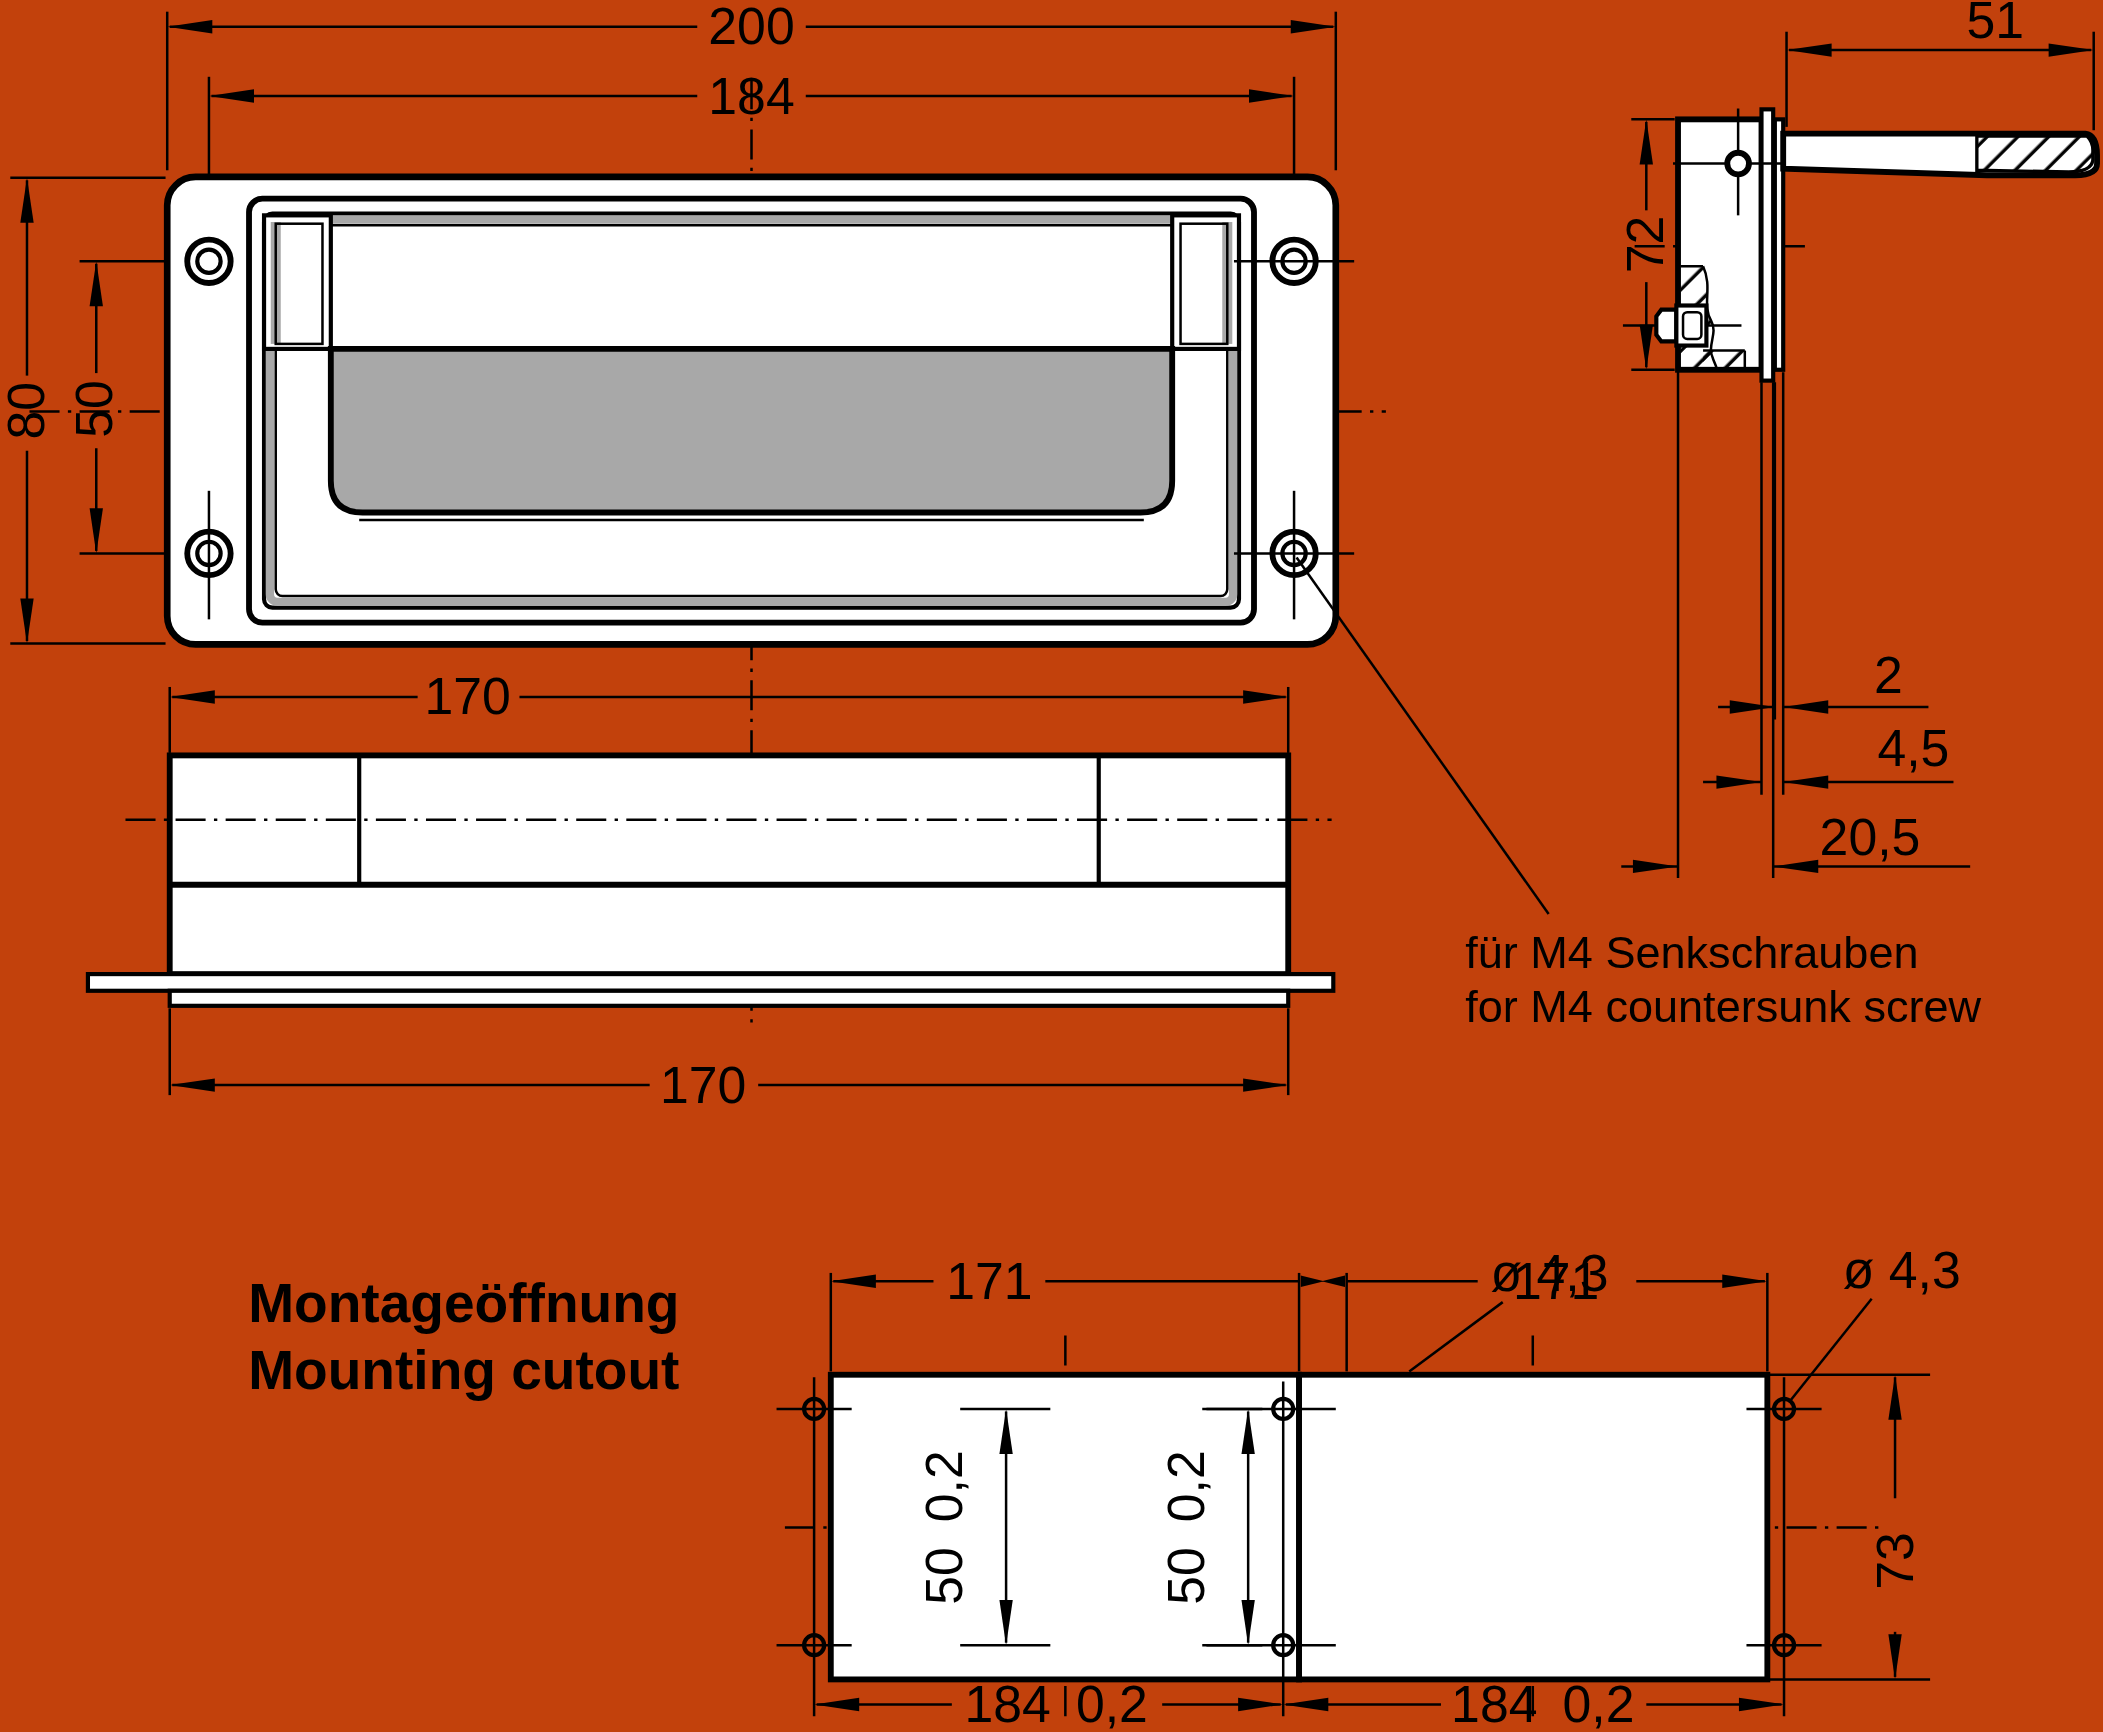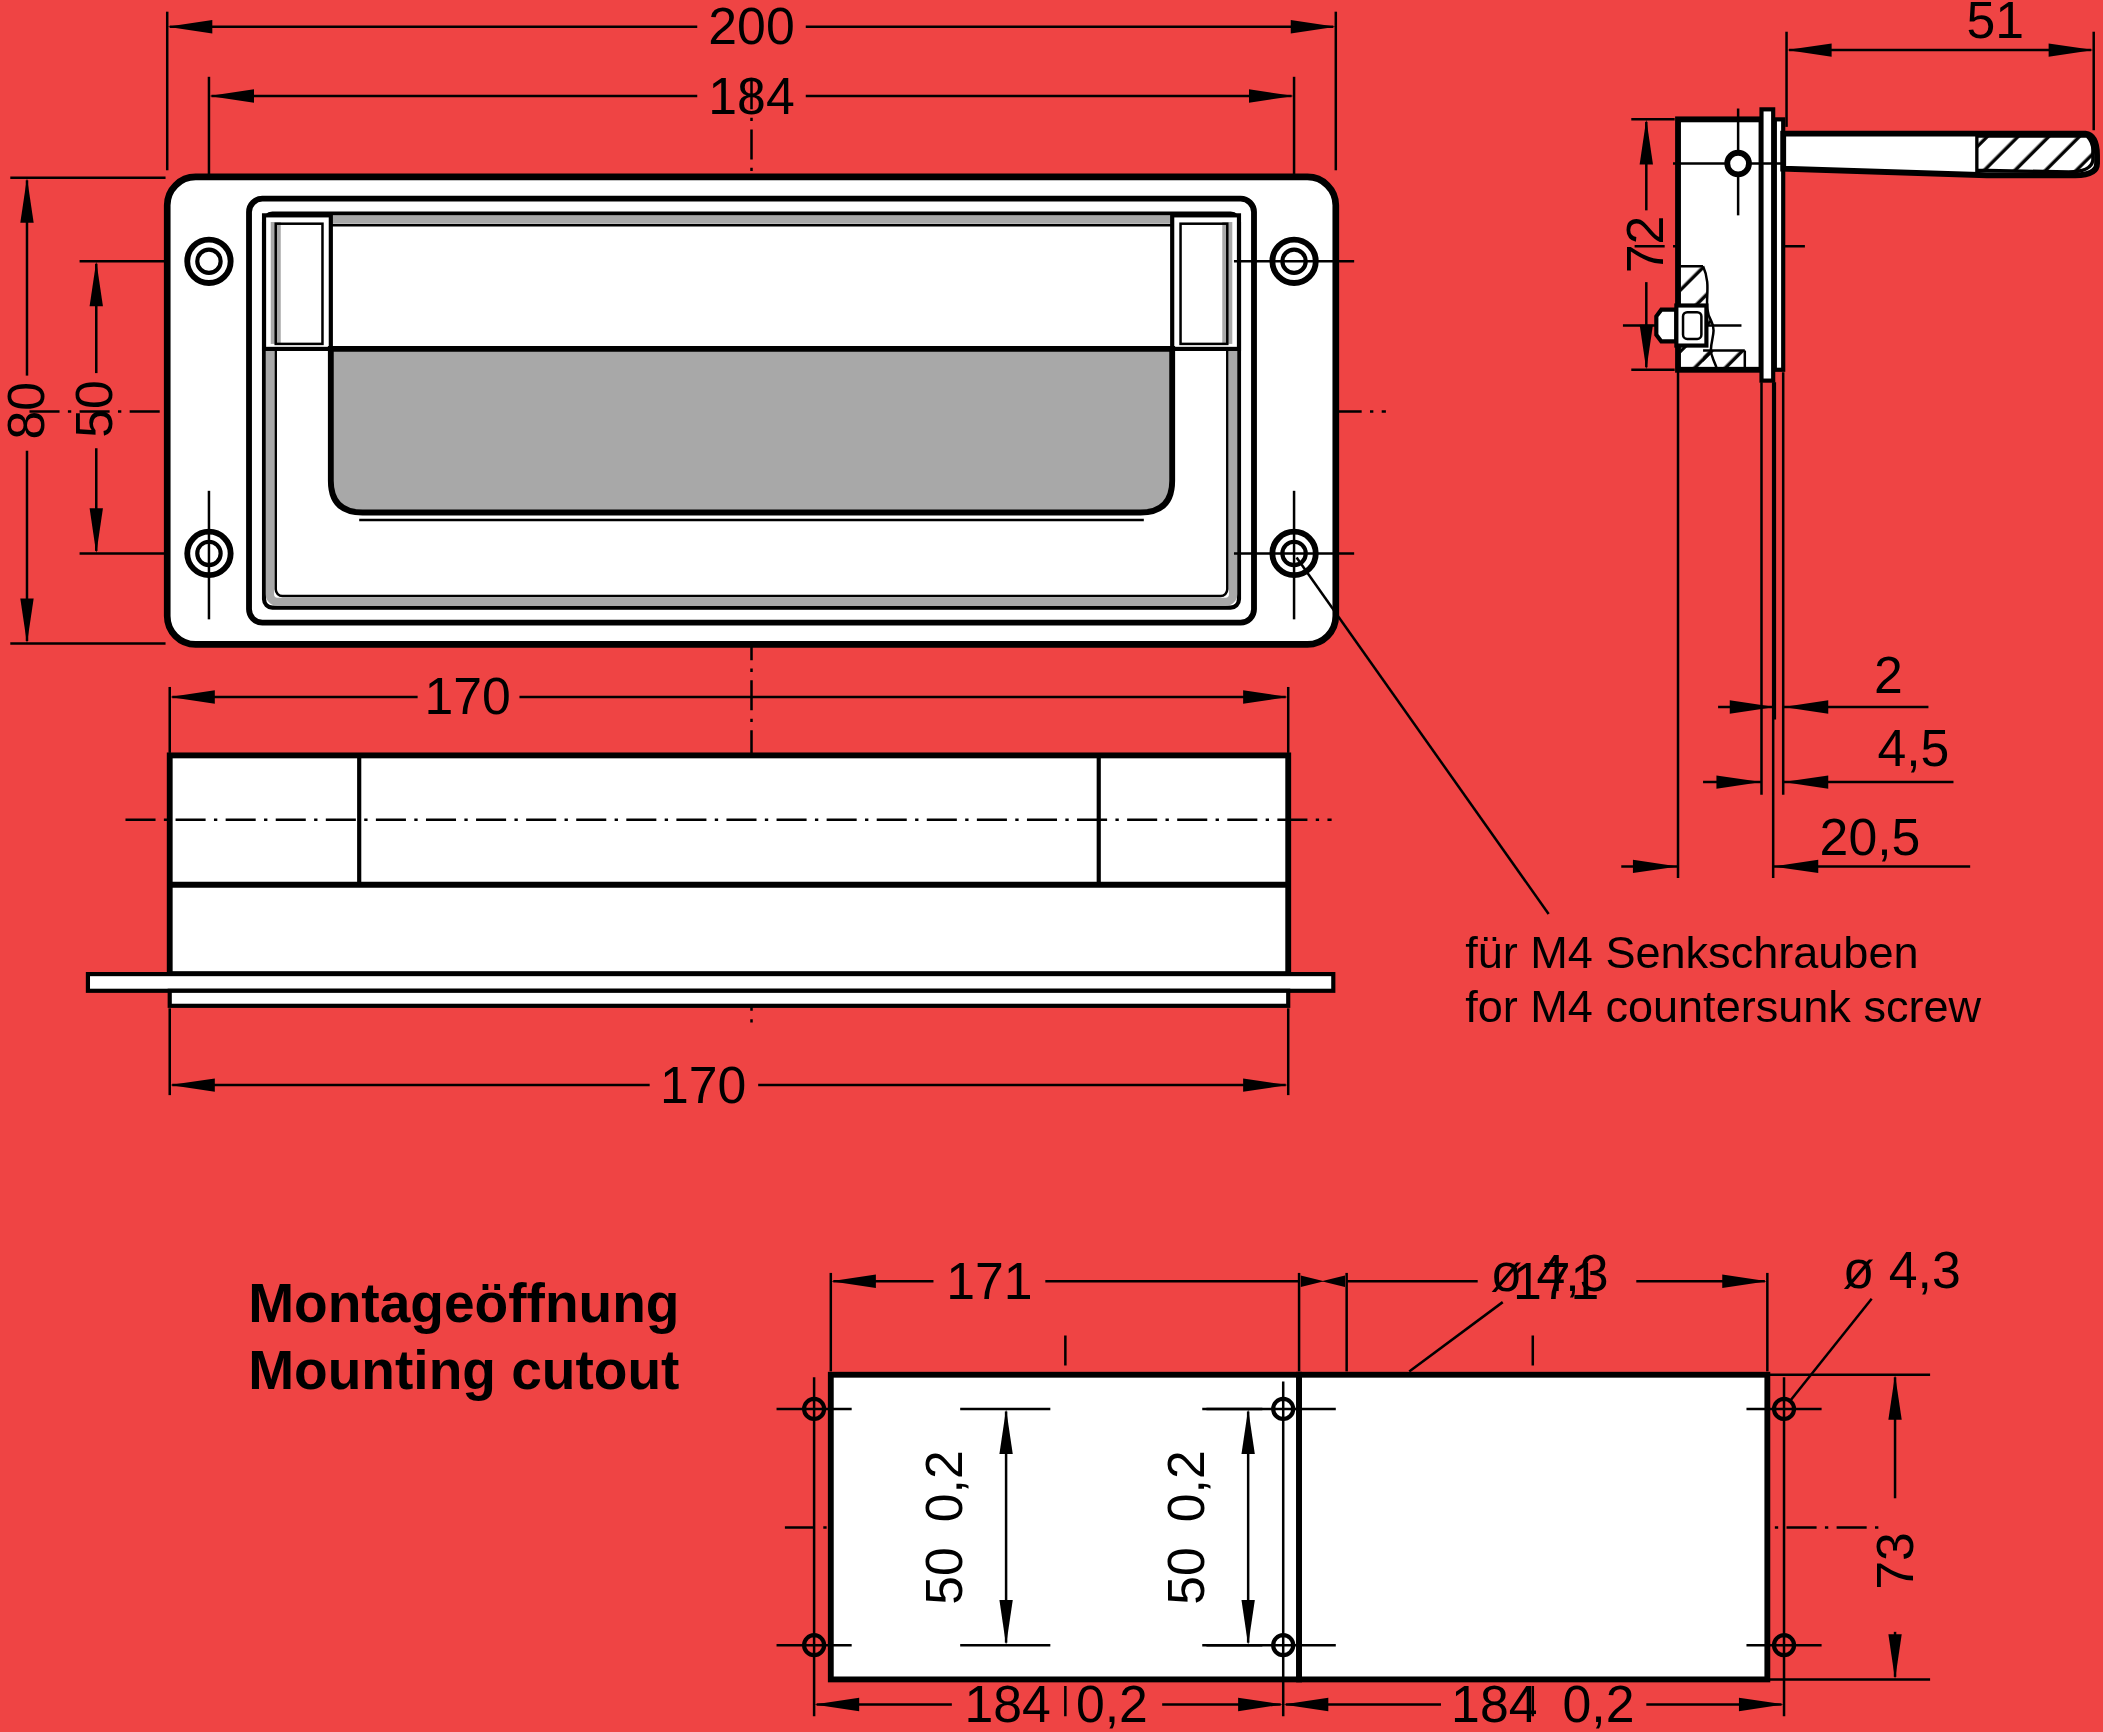--- a/index.html
+++ b/index.html
@@ -1,16 +1,16 @@
 <!DOCTYPE html>
 <html style="font-size:13.4px"><head>
 <meta charset="utf-8">
 <style>
   html,body{margin:0;padding:0;background:#ffffff;}
-  .stage{width:2104px;height:1732px;position:relative;background:#ef4444;}
+  .stage{width:2104px;height:1732px;position:relative;background:#c2410c;}
   svg{display:block;}
   text{font-family:"Liberation Sans",sans-serif;fill:#000;}
   .dim{font-size:62px;}
   .note{font-size:54px;}
   .title{font-size:66px;font-weight:bold;}
   .ln{stroke:#000;fill:none;}
   .thin{stroke-width:3;}
   .med{stroke-width:5;}
   .thick{stroke-width:7;}
   .xthick{stroke-width:8;}

